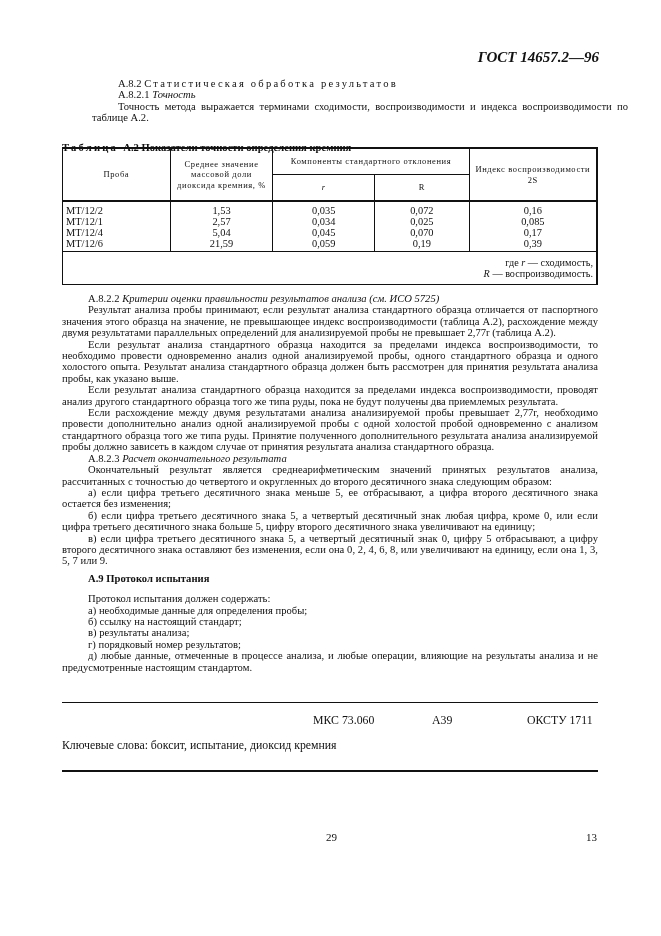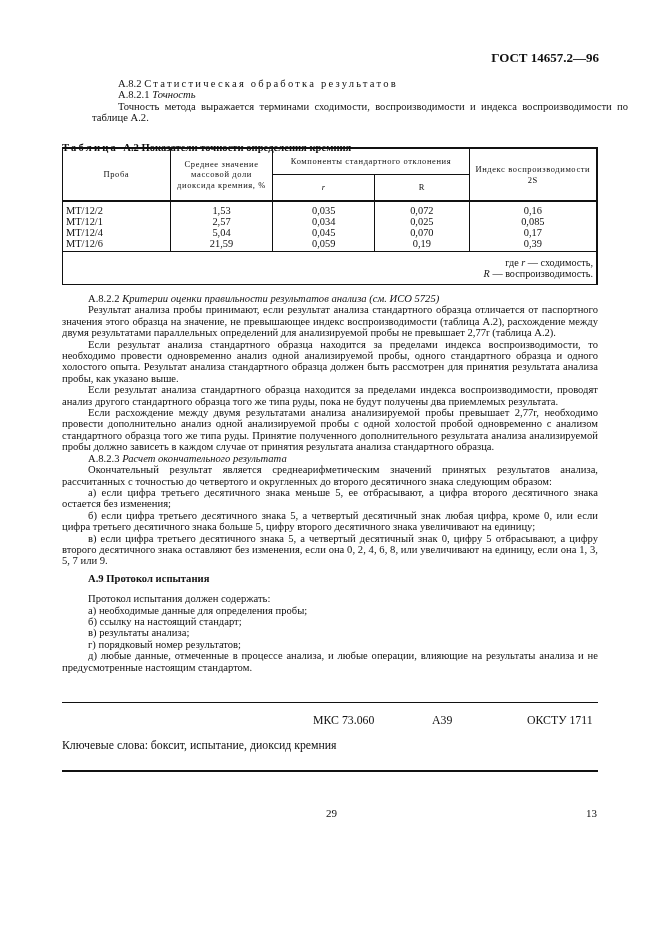--- a/index.html
+++ b/index.html
@@ -2,21 +2,21 @@
 <html><head>
 <meta charset="utf-8">
 <style>
   html, body { margin: 0; padding: 0; background: #ffffff; }
   body {
     width: 661px; height: 936px; position: relative; overflow: hidden;
     font-family: "Liberation Serif", "DejaVu Serif", serif;
     color: #111; font-size: 10.6px; line-height: 11.4px;
   }
   .abs { position: absolute; }
-  .gost-code { right: 62px; top: 52px; font-weight: bold; font-size: 13px; }
+  .gost-code { right: 62px; top: 52px; font-weight: bold; font-size: 15px; font-style: italic; }
   .text { left: 62px; width: 536px; }
   .p { text-indent: 26px; text-align: justify; margin: 0; }
   .ind { padding-left: 26px; margin: 0; }
   .spaced { letter-spacing: 2.2px; }
   i { font-style: italic; }
   .tbl-caption { left: 62px; top: 142px; font-weight: bold; }
   table.t {
     position: absolute; left: 62px; top: 147px; width: 536px;
     border-collapse: collapse; font-size: 10.4px;
   }
@@ -24,21 +24,21 @@
   table.t thead th { font-size: 8.5px; letter-spacing: 0.6px; line-height: 10.5px; text-align: center; vertical-align: middle; }
   table.t thead tr:first-child th { border-top: 2px solid #111; }
   table.t { border-left: 1px solid #111; border-right: 2px solid #111; }
   table.t tbody.data td { vertical-align: top; text-align: center; border-top: 2px solid #111; border-bottom: 1px solid #111; padding-top: 3px; padding-bottom: 2px; }
   table.t tbody.data td.first { text-align: left; padding-left: 3px; }
   table.t td.note { text-align: right; padding: 5px 3px 4px 3px; font-size: 10.2px; }
   .row-val { display: block; height: 11px; line-height: 11px; }
   .hr { position: absolute; background: #111; }
   .footer-codes { top: 715px; font-size: 11.8px; }
   .keywords { left: 62px; top: 740px; font-size: 11.8px; }
-  .pgnum { top: 808px; font-size: 11px; }
+  .pgnum { top: 832px; font-size: 11px; }
 </style>
 </head>
 <body>
 
 <div class="abs gost-code">ГОСТ 14657.2—96</div>
 
 <div class="abs text" style="top:78px;margin-left:30px;">
   <p class="ind"><span>А.8.2</span> <span class="spaced">Статистическая обработка результатов</span></p>
   <p class="ind"><span>А.8.2.1</span> <i>Точность</i></p>
   <p class="p">Точность метода выражается терминами сходимости, воспроизводимости и индекса воспроизводимости по таблице А.2.</p>

